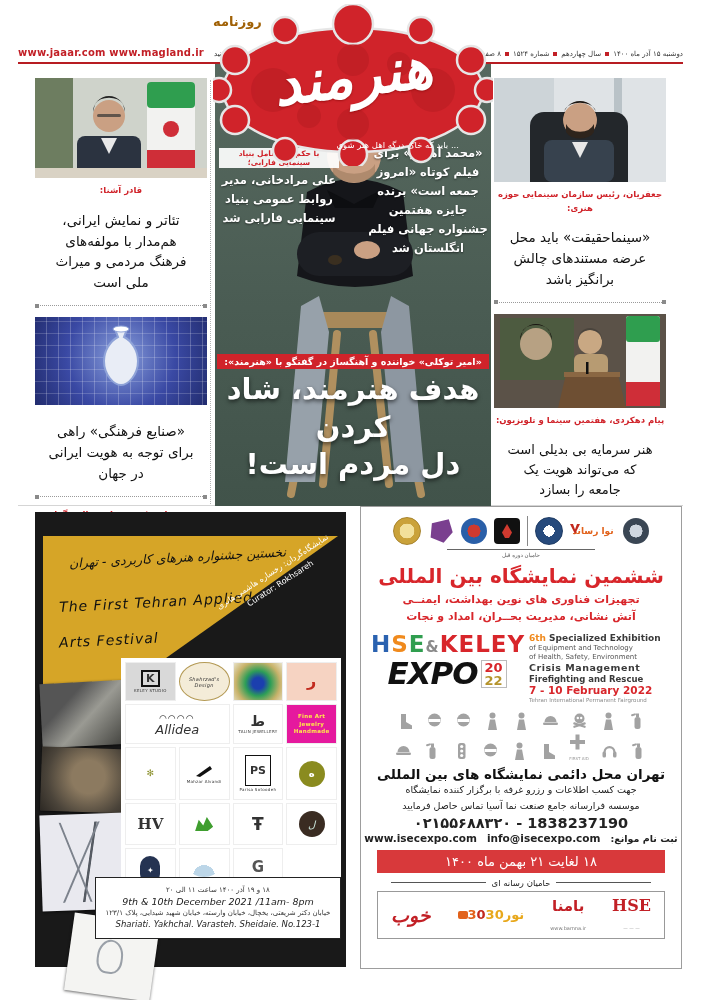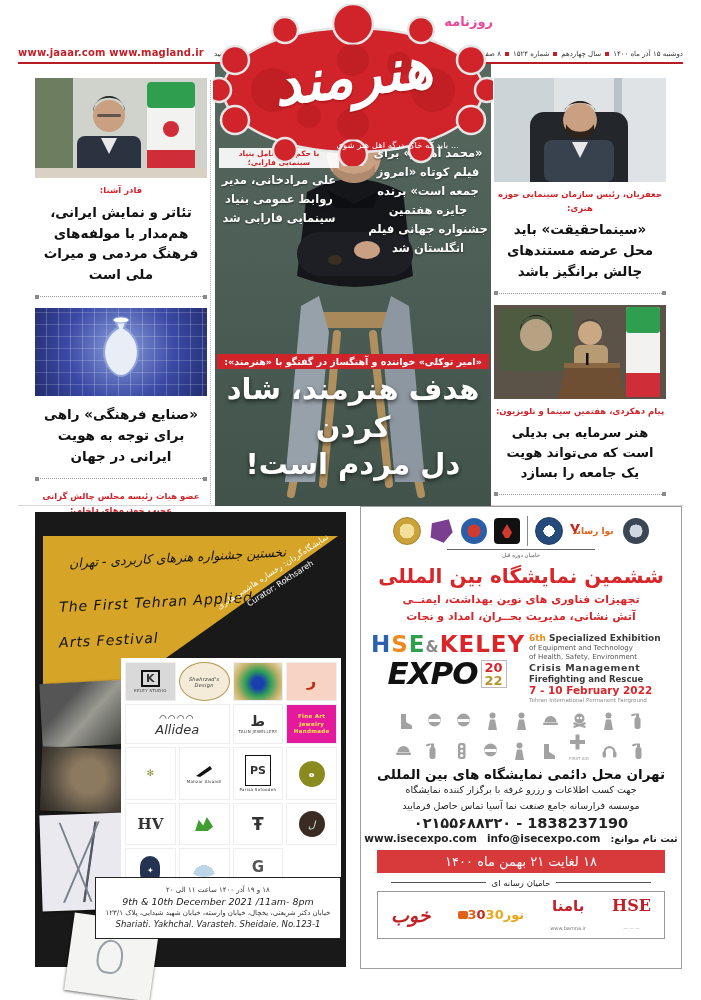--- a/index.html
+++ b/index.html
@@ -9,31 +9,31 @@
   
   .hdr-left{position:absolute;left:18px;top:47px;display:flex;gap:10px;align-items:baseline;}
   .hdr-urls{color:#c21f26;font-weight:bold;font-size:10px;letter-spacing:.2px;}
   .hdr-slogan{font-size:7px;color:#222;}
   .hdr-slogan b{color:#c21f26;}
   .hdr-right{position:absolute;right:18px;top:50px;font-size:7px;color:#333;direction:rtl;display:flex;gap:4px;align-items:center;}
   .hdr-right .sq{width:4px;height:4px;background:#c21f26;display:inline-block;}
   .hdr-rule{position:absolute;left:18px;right:18px;top:62px;border-top:2px solid #b71c22;}
   
   .masthead{position:absolute;left:213px;top:4px;width:280px;height:162px;z-index:6;}
-  .mast-label{position:absolute;top:10px;left:0;right:0;text-align:right;color:#ec4899;font-size:13px;font-weight:bold;z-index:3;}
+  .mast-label{position:absolute;top:10px;left:0;right:0;text-align:left;color:#a16207;font-size:13px;font-weight:bold;z-index:3;}
   .mast-title{position:absolute;top:38px;left:0;right:0;text-align:center;color:#fff;font-size:58px;font-weight:bold;font-style:italic;transform:rotate(-7deg);z-index:3;text-shadow:0 1px 2px rgba(120,0,0,.5);}
   .mast-sub{position:absolute;bottom:16px;right:34px;color:#fff;font-size:8.5px;z-index:3;}
   
   .vsep{position:absolute;top:80px;height:424px;border-left:1px dotted #b5b5b5;}
   .mid-rule{position:absolute;left:18px;right:18px;top:505px;border-top:1px solid #d5d5d5;}
   .col{position:absolute;top:78px;width:172px;}
   .col-left{left:35px;}
   .col-right{left:494px;}
   .kicker{color:#d0232a;font-weight:bold;font-size:8.5px;text-align:center;margin:6px 0 2px;line-height:1.6;}
-  .headline{color:#111;font-weight:bold;font-size:13.5px;text-align:center;line-height:1.55;margin:4px;}
+  .headline{color:#111;font-weight:normal;font-size:13.5px;text-align:center;line-height:1.55;margin:12px;}
   .headline.big{font-size:16px;}
   .headline.red{color:#d0232a;font-size:14px;line-height:1.6;}
   .sep{position:relative;border-top:1px dotted #9a9a9a;margin:11px 2px;}
   .sep::before,.sep::after{content:"";position:absolute;top:-2.5px;width:4px;height:4px;background:#8a8a8a;}
   .sep::before{left:-2px;} .sep::after{right:-2px;}
   .photo{position:relative;width:100%;overflow:hidden;background:#ccc;}
   
   .photo-vase{height:88px;background:radial-gradient(circle at 50% 45%,#8aa0dc 0%,#3a49a4 55%,#222c6e 100%);}
   .photo-vase::before{content:"";position:absolute;inset:0;
     background:repeating-linear-gradient(90deg,transparent 0 11px,rgba(255,255,255,.22) 11px 12px),

